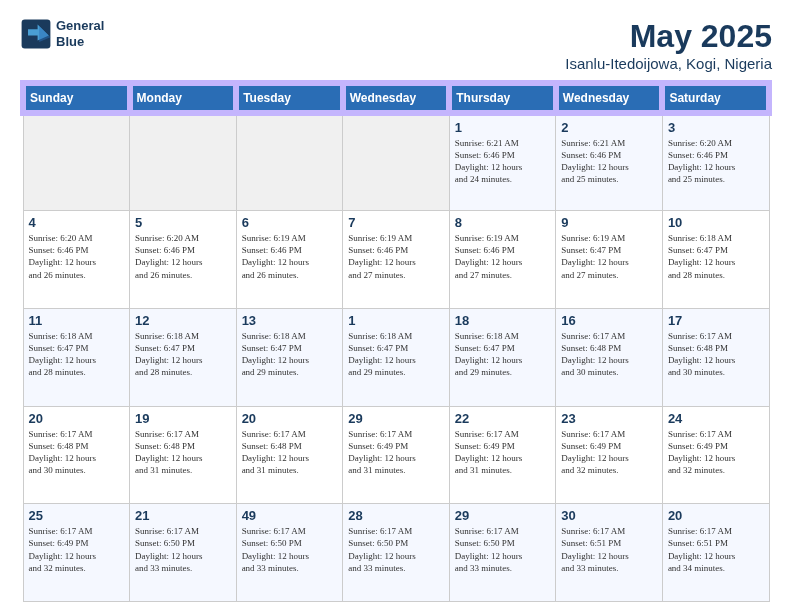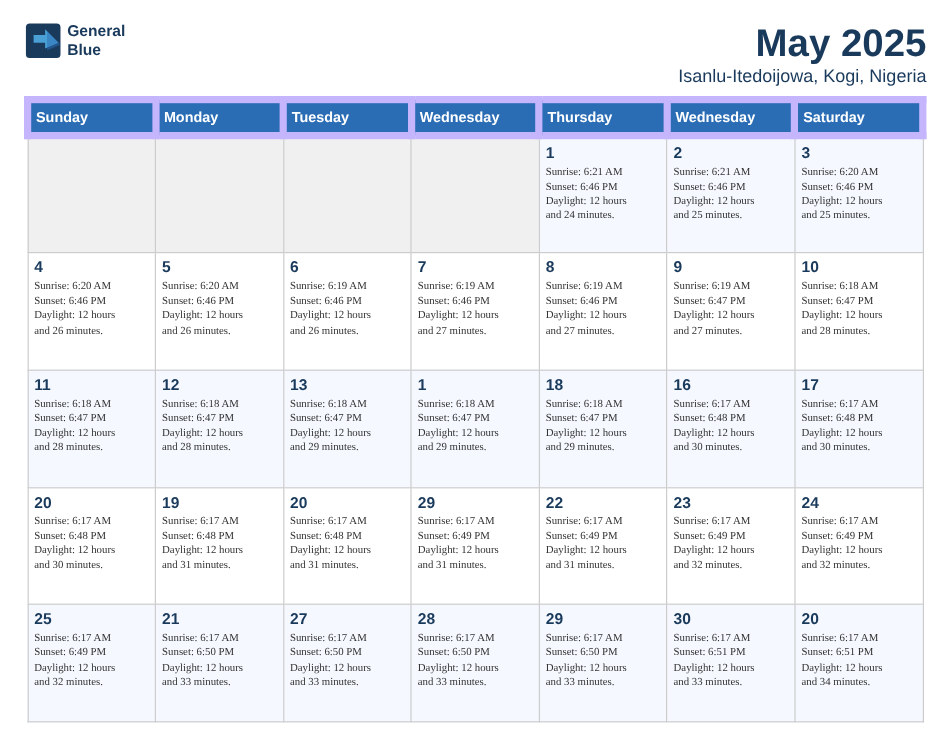--- a/index.html
+++ b/index.html
@@ -322,21 +322,21 @@
 and 32 minutes.</div>
           </td>
           <td>
             <span class="day-number">21</span>
             <div class="day-info" style="white-space: pre-line;">Sunrise: 6:17 AM
 Sunset: 6:50 PM
 Daylight: 12 hours
 and 33 minutes.</div>
           </td>
           <td>
-            <span class="day-number">27</span>
+            <span class="day-number">49</span>
             <div class="day-info" style="white-space: pre-line;">Sunrise: 6:17 AM
 Sunset: 6:50 PM
 Daylight: 12 hours
 and 33 minutes.</div>
           </td>
           <td>
             <span class="day-number">28</span>
             <div class="day-info" style="white-space: pre-line;">Sunrise: 6:17 AM
 Sunset: 6:50 PM
 Daylight: 12 hours

